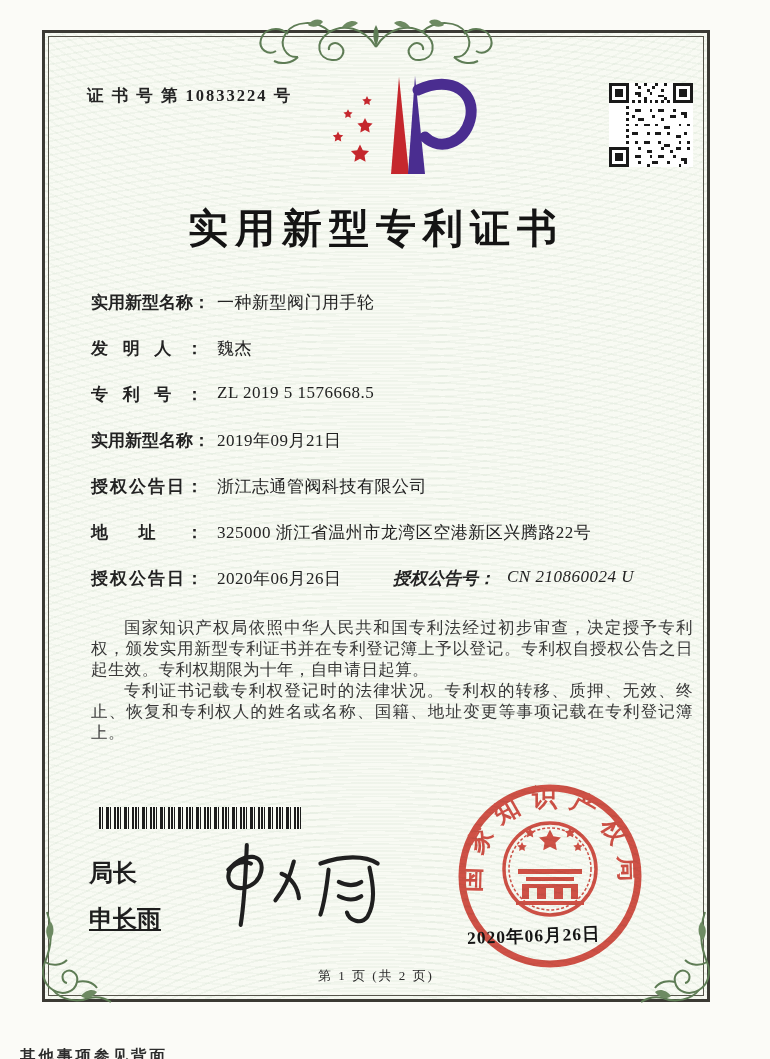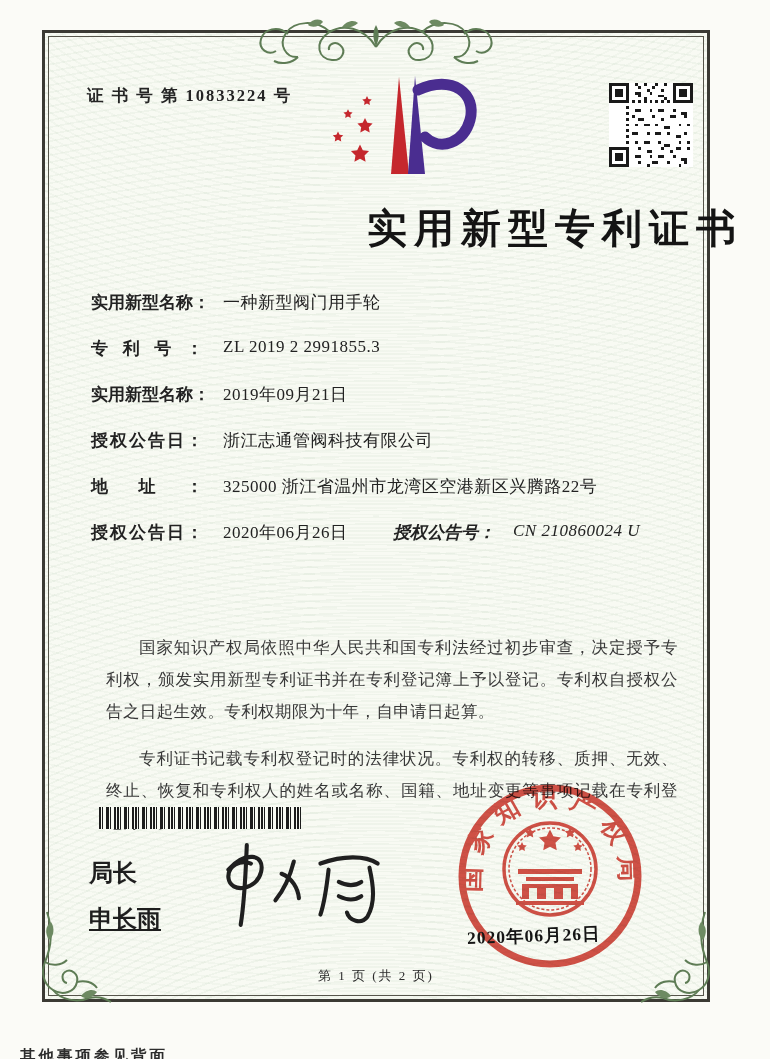--- a/index.html
+++ b/index.html
@@ -31,37 +31,37 @@
   .orn-br{position:absolute;right:-8px;bottom:-6px;width:80px;height:95px;transform:scaleX(-1);}
   
   .cert-no{
     position:absolute;left:42px;top:52px;
     font-size:16.5px;letter-spacing:2px;color:#242424;font-weight:bold;
   }
   .logo{position:absolute;left:276px;top:40px;width:160px;height:108px;}
   .qr{position:absolute;left:564px;top:50px;width:84px;height:84px;}
   .title{
     position:absolute;left:0;top:168px;width:100%;margin:0;
-    text-align:right;font-size:40px;font-weight:bold;letter-spacing:7px;color:#141414;padding-left:36px;
+    text-align:center;font-size:40px;font-weight:bold;letter-spacing:7px;color:#141414;
   }
   
   .fields{position:absolute;left:46px;top:258px;width:600px;font-size:17px;color:#222;}
   .f-row{position:relative;height:20px;margin-bottom:26px;white-space:nowrap;}
   .f-label{
     display:inline-block;width:112px;
     text-align:justify;text-align-last:justify;
     font-weight:600;vertical-align:top;
   }
-  .f-value{margin-left:20px;letter-spacing:0.5px;}
+  .f-value{margin-left:14px;letter-spacing:0.5px;}
   .f-grant-no{position:absolute;left:302px;top:0;white-space:nowrap;font-style:italic;}
   .f-grant-no .f-label{width:100px;}
   
   .paras{position:absolute;left:46px;top:584px;width:602px;}
   .paras p{
-    margin:15px;font-size:16.5px;line-height:32px;text-indent:2em;
+    margin:0;font-size:16.5px;line-height:21px;text-indent:2em;
     text-align:justify;color:#383838;letter-spacing:0.4px;
   }
   
   .barcode{
     position:absolute;left:54px;top:774px;width:202px;height:22px;
     background:repeating-linear-gradient(90deg,
       #1c1c1c 0 2px,#f8faf3 2px 3px,
       #1c1c1c 3px 4px,#f8faf3 4px 7px,
       #1c1c1c 7px 10px,#f8faf3 10px 11px,
       #1c1c1c 11px 12px,#f8faf3 12px 15px,
@@ -158,21 +158,24 @@
       </g>
     </svg>
 
     <h1 class="title">实用新型专利证书</h1>
 
     <div class="fields">
       <div class="f-row">
         <span class="f-label">实用新型名称：</span><span class="f-value">一种新型阀门用手轮</span>
       </div>
       <div class="f-row">
-        <span class="f-label">专利号：</span><span class="f-value">ZL 2019 2 2991855.3</span>
+        <span class="f-label">发明人：</span><span class="f-value">魏杰</span>
+      </div>
+      <div class="f-row">
+        <span class="f-label">专利号：</span><span class="f-value">ZL 2019 5 1576668.5</span>
       </div>
       <div class="f-row">
         <span class="f-label">实用新型名称：</span><span class="f-value">2019年09月21日</span>
       </div>
       <div class="f-row">
         <span class="f-label">授权公告日：</span><span class="f-value">浙江志通管阀科技有限公司</span>
       </div>
       <div class="f-row">
         <span class="f-label">地址：</span><span class="f-value">325000 浙江省温州市龙湾区空港新区兴腾路22号</span>
       </div>

